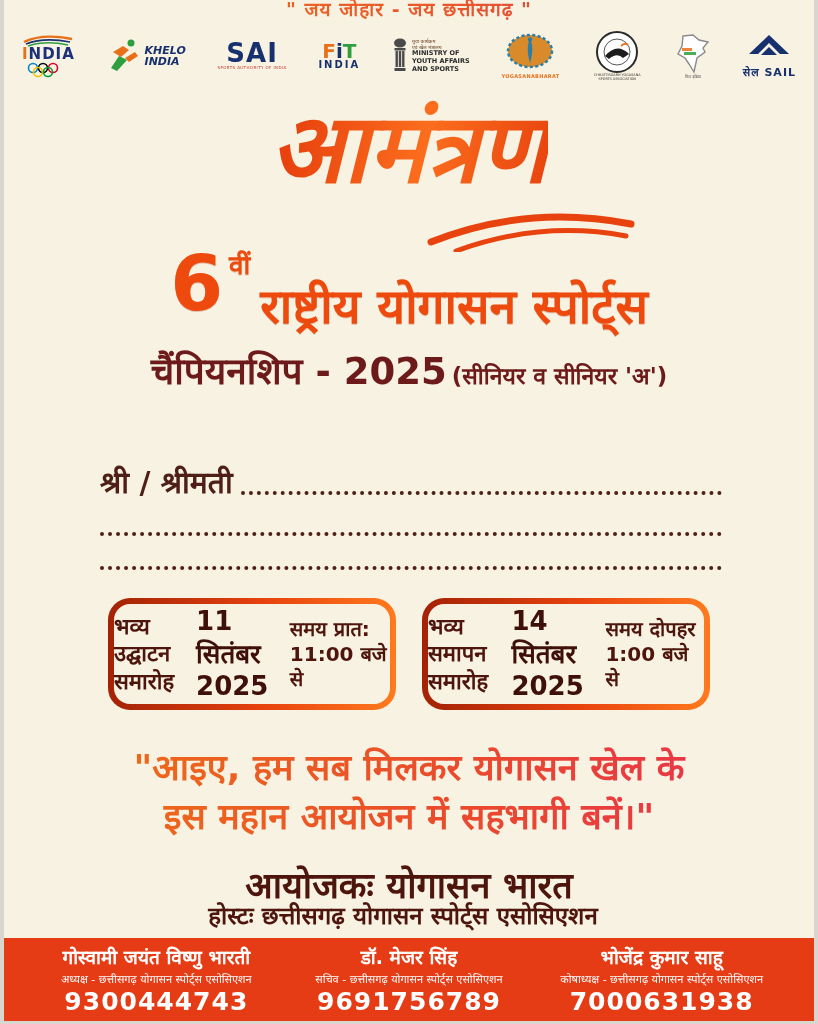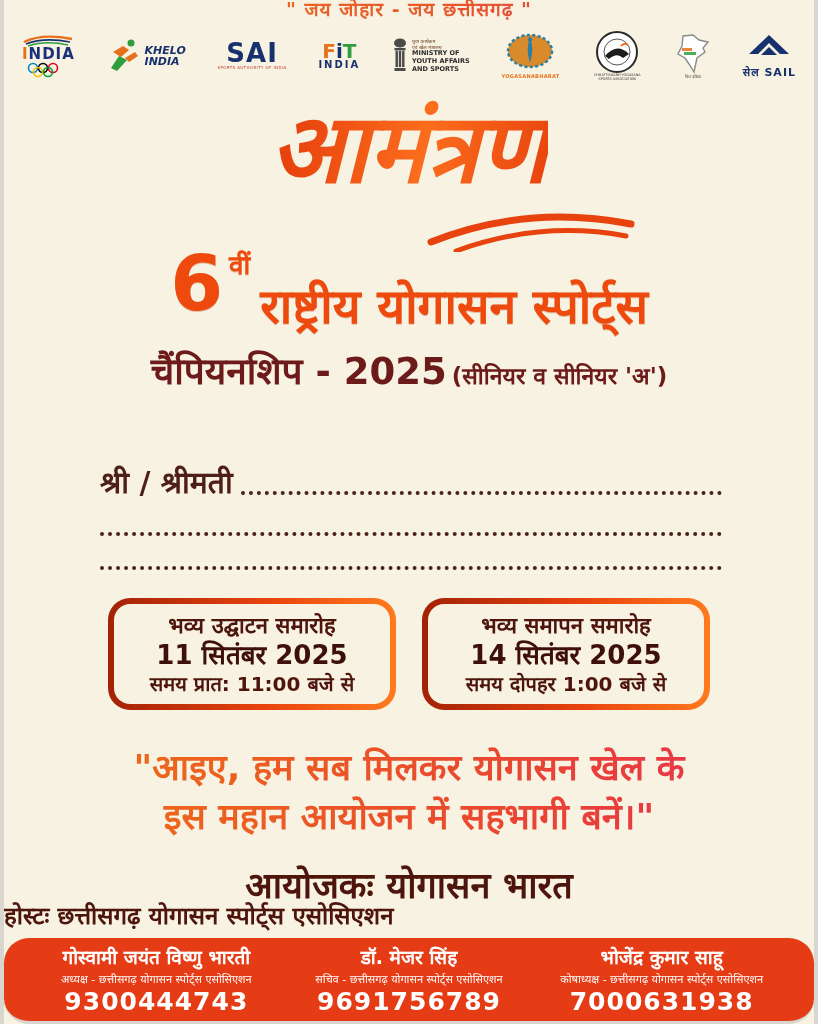--- a/index.html
+++ b/index.html
@@ -88,45 +88,45 @@
   .dot-line { border-bottom: 4px dotted #4e2018; height: 0; margin-top: 30px; }
 
   
   .boxes { position: absolute; top: 598px; left: 0; right: 0; display: flex; justify-content: center; gap: 26px; }
   .event-box-border {
     background: linear-gradient(90deg, #a32206 0%, #e8430e 55%, #ff7a1e 100%);
     border-radius: 22px; padding: 6px; width: 288px; height: 112px;
   }
   .event-box-inner {
     background: #f7f2e2; border-radius: 16px; width: 100%; height: 100%;
-    display: flex; flex-direction: column; align-items: center; justify-content: center;
+    display: flex; flex-direction: row; align-items: center; justify-content: center;
     color: #4e150d; line-height: 1.25;
   }
   .eb-l1 { font-size: 22px; font-weight: bold; }
   .eb-l2 { font-size: 26px; font-weight: bold; color: #3f1009; }
   .eb-l3 { font-size: 20px; font-weight: bold; }
 
   
   .quote {
     position: absolute; top: 744px; left: 0; right: 0;
     text-align: center; font-size: 36px; font-weight: bold; line-height: 1.35;
     background: linear-gradient(90deg, #ef7413 0%, #ea4b2c 55%, #e82d52 100%);
     -webkit-background-clip: text; background-clip: text; color: transparent;
   }
 
   
   .organizer { position: absolute; top: 860px; left: 0; right: 0; text-align: center; font-size: 36px; font-weight: bold; color: #4e150d; }
-  .host { position: absolute; top: 898px; left: 0; right: 12px; font-size: 24px; font-weight: bold; color: #4e150d; }
+  .host { position: absolute; top: 898px; left: 0; right: 12px; text-align: center; font-size: 24px; font-weight: bold; color: #4e150d; }
 
   
   .footer {
     position: absolute; left: 0; right: 0; bottom: 0; top: 938px;
     background: #e63c16; border-bottom: 3px solid #d8d6ce;
     display: flex; align-items: center; justify-content: space-between;
-    padding: 0 26px; color: #ffffff; text-align: center; border-radius: 25px;
+    padding: 0 26px; color: #ffffff; text-align: center;
   }
   .contact { flex: 1; display: flex; flex-direction: column; align-items: center; gap: 1px; }
   .c-name { font-size: 19px; font-weight: bold; }
   .c-role { font-size: 11px; }
   .c-phone { font-size: 25px; font-weight: bold; letter-spacing: 1px; }
 </style>
 </head>
 <body>
 
 <div class="poster">

